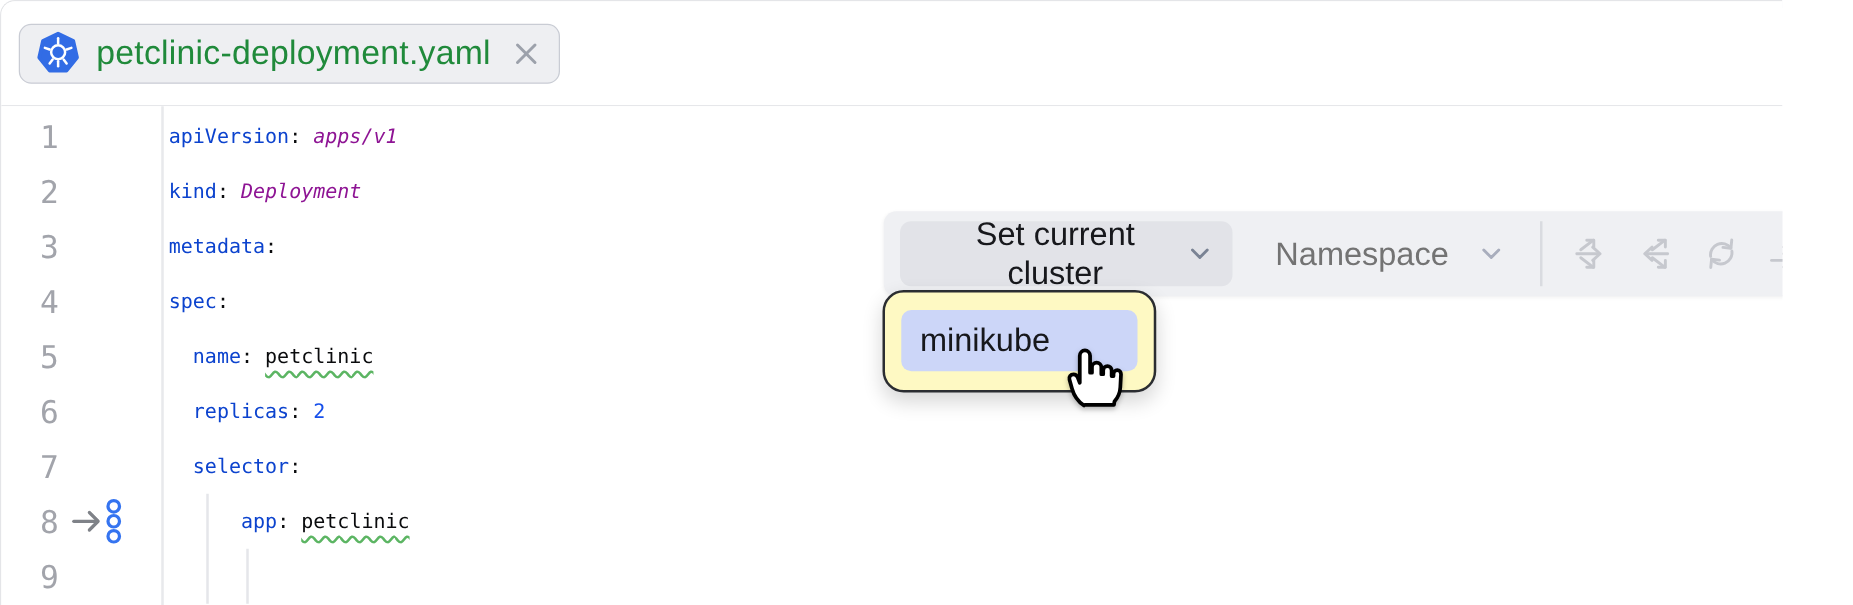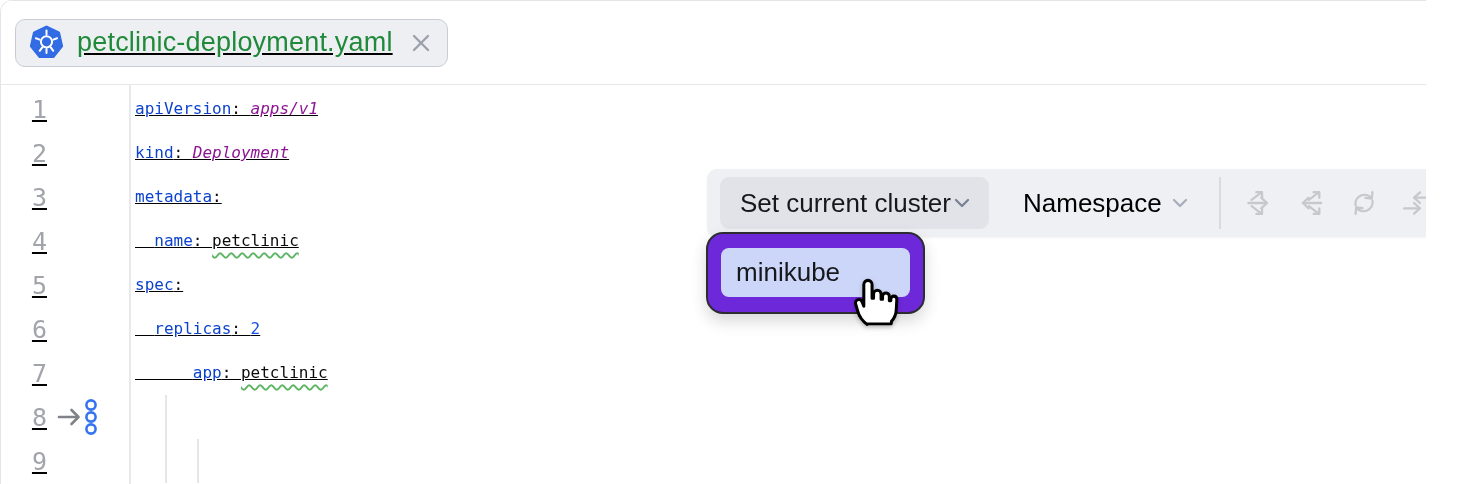--- a/index.html
+++ b/index.html
@@ -10,21 +10,21 @@
     --number-blue:#1750EB;
     --value-purple:#8E1494;
     --selection-item:#CCD6F8;
     --toolbar-bg:#EFF0F3;
     --button-bg:#E2E3E8;
   }
   *{margin:0;padding:0;box-sizing:border-box;}
   body{background:#fff;font-family:"Liberation Sans",sans-serif;}
   .window{
     position:relative;width:1426px;height:484px;background:#fff;overflow:hidden;
-    border-top:1px solid #E4E5E8;border-left:1px solid #E4E5E8;border-top-left-radius:12px;text-decoration:underline;
+    border-top:1px solid #E4E5E8;border-left:1px solid #E4E5E8;border-top-left-radius:12px;
   }
   
   .tabbar{height:84px;background:#fff;border-bottom:1.5px solid #E6E7EA;display:flex;align-items:center;}
   .tab{
     margin-left:14px;height:48px;display:inline-flex;align-items:center;gap:13px;
     background:#EEEFF2;border:1.5px solid #C9CCD4;border-radius:10px;padding:0 14px 0 13px;cursor:default;
   }
   .tab .fname{font-size:27px;color:var(--vcs-added-green);letter-spacing:.2px;}
   .tab .close{display:inline-flex;margin-left:3px;}
   
@@ -50,27 +50,27 @@
   .toolbar{
     position:absolute;left:706px;top:168px;width:758px;height:68px;background:var(--toolbar-bg);
     border-radius:10px;display:flex;align-items:center;padding:0 18px 0 13px;z-index:5;
     box-shadow:0 1px 3px rgba(0,0,0,.05);
   }
   .cluster-btn{
     display:inline-flex;align-items:center;gap:0;height:52px;padding:0 16px 0 20px;
     background:var(--button-bg);border:none;border-radius:9px;cursor:pointer;
     font-family:"Liberation Sans",sans-serif;font-size:26px;color:#17181C;
   }
-  .ns{display:inline-flex;align-items:center;gap:7px;margin-left:34px;font-size:26px;color:#000000;}
+  .ns{display:inline-flex;align-items:center;gap:23px;margin-left:34px;font-size:26px;color:#737373;}
   .tdiv{width:2px;height:52px;background:#D9DBE0;margin-left:28px;}
   .ticons{display:inline-flex;align-items:center;gap:19px;margin-left:20px;}
   .ticon{display:inline-flex;}
   
   .popup{
-    position:absolute;left:705px;top:231px;width:219px;height:82px;background:#6d28d9;
+    position:absolute;left:705px;top:231px;width:219px;height:82px;background:#fef9c3;
     border:2px solid #2B2D31;border-radius:17px;z-index:6;padding:14px 13px;
     box-shadow:0 7px 16px rgba(0,0,0,.16);
   }
   .popup-item{height:49px;line-height:49px;border-radius:8px;font-size:26px;color:#17181C;
               padding-left:15px;cursor:pointer;}
   .popup-item.hl{background:var(--selection-item);}
   
   .hand{position:absolute;left:845px;top:270px;z-index:9;filter:drop-shadow(0 2px 2px rgba(0,0,0,.25));}
 </style>
 </head>
@@ -149,23 +149,24 @@
           <span class="gnum">9</span>
         </div>
       </div>
     <div class="code">
       <div class="guide g1"></div>
       <div class="guide g2"></div>
       <div id="code-lines">
           <div class="cline"><span class="tok-key">apiVersion</span><span class="tok-p">: </span><span class="tok-em">apps/v1</span></div>
           <div class="cline"><span class="tok-key">kind</span><span class="tok-p">: </span><span class="tok-em">Deployment</span></div>
           <div class="cline"><span class="tok-key">metadata</span><span class="tok-p">:</span></div>
+          <div class="cline"><span class="tok-key">spec</span><span class="tok-p">:</span></div>
           <div class="cline"><span class="tok-p">  </span><span class="tok-key">name</span><span class="tok-p">: </span><span class="tok-wavy">petclinic</span></div>
-          <div class="cline"><span class="tok-key">spec</span><span class="tok-p">:</span></div>
           <div class="cline"><span class="tok-p">  </span><span class="tok-key">replicas</span><span class="tok-p">: </span><span class="tok-num">2</span></div>
+          <div class="cline"><span class="tok-p">  </span><span class="tok-key">selector</span><span class="tok-p">:</span></div>
           <div class="cline"><span class="tok-p">      </span><span class="tok-key">app</span><span class="tok-p">: </span><span class="tok-wavy">petclinic</span></div>
         </div>
     </div>
   </div>
 
   <div class="toolbar">
     <button class="cluster-btn">
       <span>Set current cluster</span>
       <svg width="22" height="22" viewBox="0 0 22 22">
         <polyline points="5,8 11,14 17,8" fill="none" stroke="#7A8394" stroke-width="2.3" stroke-linecap="round" stroke-linejoin="round"></polyline>

